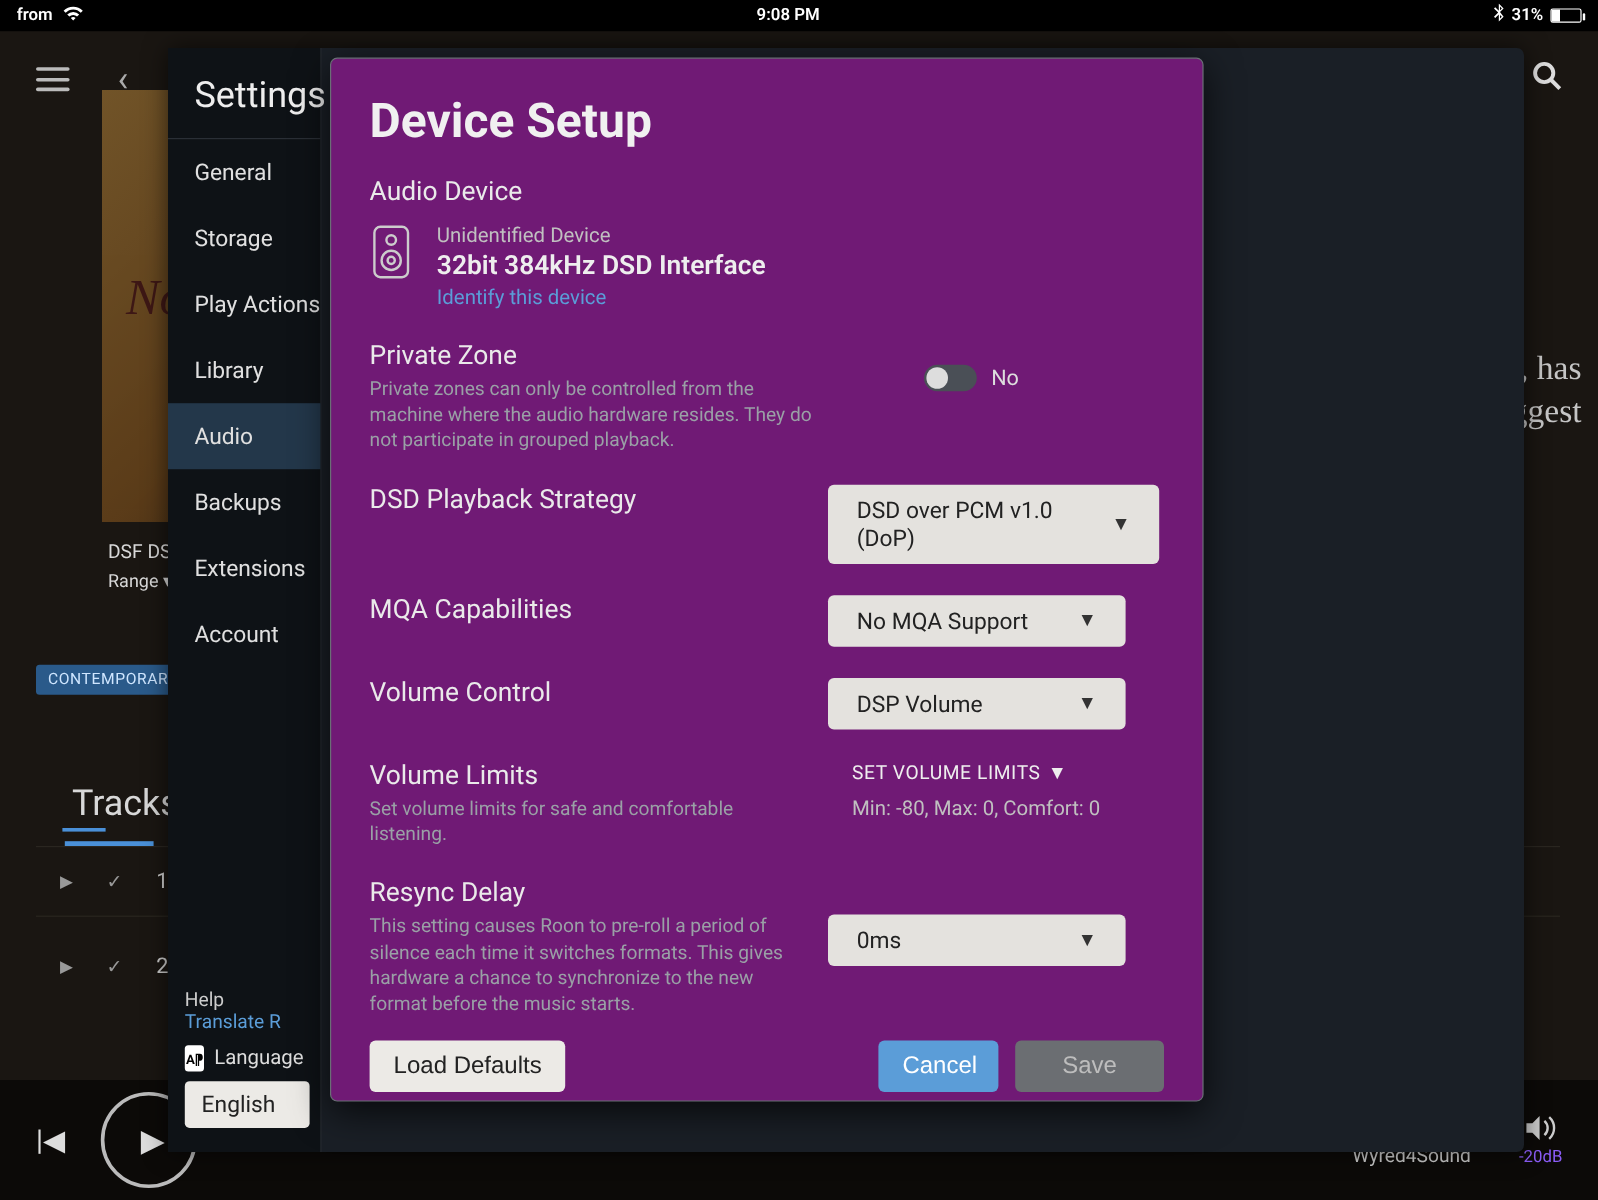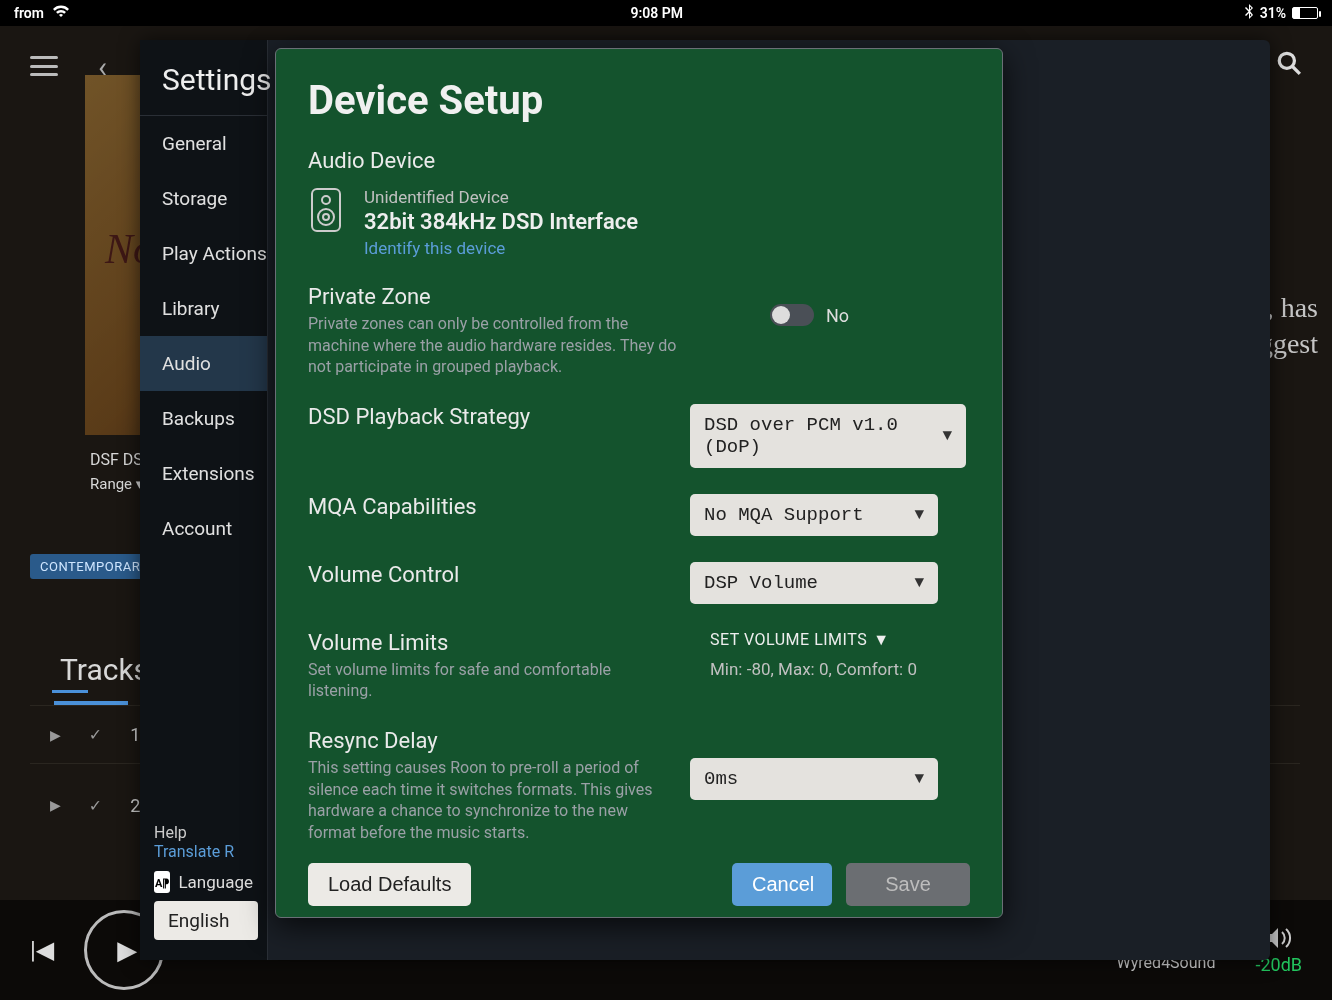--- a/index.html
+++ b/index.html
@@ -78,21 +78,21 @@
 .nowplaying{ position:absolute; left:0; bottom:0; width:1332px; height:100px; background:#0c0a08; display:flex; align-items:center; padding:0 30px;}
 .np-prev{ color:#ddd; font-size:24px;}
 .np-play{ width:80px; height:80px; border:3px solid #bbb; border-radius:50%; margin-left:30px; display:flex; align-items:center; justify-content:center;}
 .np-play span{ color:#ddd; font-size:26px; margin-left:6px;}
 .np-time-l{ margin-left:170px; color:#aaa; font-size:16px;}
 .np-bar{ flex:0 0 480px; height:2px; background:#444; margin:0 14px; position:relative;}
 .np-bar::after{content:''; position:absolute; left:0; width:96%; height:2px; background:#888;}
 .np-time-r{ color:#aaa; font-size:16px;}
 .np-zone{ margin-left:auto; color:#ccc; font-size:16px; text-align:center;}
 .np-vol{ margin-left:40px; text-align:center; color:#ccc;}
-.np-vol .db{ font-size:18px; color:#22c55e;}
+.np-vol .db{ font-size:14px; color:#8b5cf6;}
 
 
 .settings-panel{
   position:absolute; left:140px; top:40px; width:1130px; height:920px;
   background:#1a1f26; border-radius:6px;
   display:flex;
   box-shadow:0 0 20px rgba(0,0,0,0.6);
 }
 .settings-sidebar{
   width:128px;
@@ -113,21 +113,21 @@
 .side-bottom .help{ color:#ccc;}
 .side-bottom .help a{ color:#5b9dd8; text-decoration:none;}
 .lang-row{ display:flex; align-items:center; gap:8px; margin-top:10px;}
 .lang-ico{ width:26px; height:22px; background:#fff; border-radius:3px; color:#000; font-size:11px; font-weight:700; display:flex; align-items:center; justify-content:center;}
 .lang-label{ color:#ddd; font-size:17px;}
 .lang-select{ margin-top:8px; background:#eceae6; color:#222; padding:8px 14px; border-radius:4px; font-size:19px; width:104px;}
 
 
 .modal{
   position:absolute; left:275px; top:48px; width:728px; height:870px;
-  background:#14532d; border:1px solid #6a6f76; border-radius:6px;
+  background:#701a75; border:1px solid #6a6f76; border-radius:6px;
   padding:28px 32px 22px;
   display:flex; flex-direction:column;
   box-shadow:0 8px 30px rgba(0,0,0,0.7);
 }
 .modal h1{ font-size:40px; font-weight:700; color:#f0f0f0;}
 .sect-title{ font-size:22px; color:#eaeaea; margin-top:24px; font-weight:400;}
 .device-row{ display:flex; gap:20px; margin-top:14px; align-items:flex-start;}
 .device-icon{ width:36px; height:46px; flex:0 0 36px;}
 .device-icon svg{ width:36px; height:46px;}
 .device-info .unid{ color:#c0c0c0; font-size:17px; margin-bottom:2px;}
@@ -138,21 +138,21 @@
 .setting .left{ flex:1;}
 .setting .left .label{ font-size:22px; color:#eaeaea;}
 .setting .left .desc{ font-size:16px; color:#9aa0a6; margin-top:4px; line-height:1.35; max-width:370px;}
 .setting .right{ flex:0 0 280px; display:flex; flex-direction:column; align-items:flex-start;}
 
 .toggle{ display:flex; align-items:center; gap:12px;}
 .toggle-track{ width:44px; height:22px; background:#4a4f56; border-radius:11px; position:relative;}
 .toggle-thumb{ width:18px; height:18px; background:#ddd; border-radius:50%; position:absolute; top:2px; left:2px;}
 .toggle-label{ color:#ddd; font-size:18px;}
 
-.dropdown{ background:#e4e2de; color:#222; border-radius:5px; padding:10px 14px; width:248px; display:flex; align-items:center; justify-content:space-between; font-size:19px;font-family:Liberation Mono, monospace;}
+.dropdown{ background:#e4e2de; color:#222; border-radius:5px; padding:10px 24px; width:248px; display:flex; align-items:center; justify-content:space-between; font-size:19px;}
 .dropdown.wide{ width:276px; }
 .dropdown .chev{ color:#333; font-size:16px;}
 
 .vol-link{ color:#eee; font-size:16px; letter-spacing:0.5px; display:flex; align-items:center; gap:6px;}
 .vol-sub{ color:#c0c0c0; font-size:17px; margin-top:10px;}
 
 .modal-footer{ margin-top:auto; display:flex; align-items:center; padding-top:20px;}
 .btn{ border:none; border-radius:5px; font-size:20px; padding:10px 20px; cursor:pointer;}
 .btn-light{ background:#eceae6; color:#222;}
 .btn-primary{ background:#5b9dd8; color:#fff; width:100px;}

